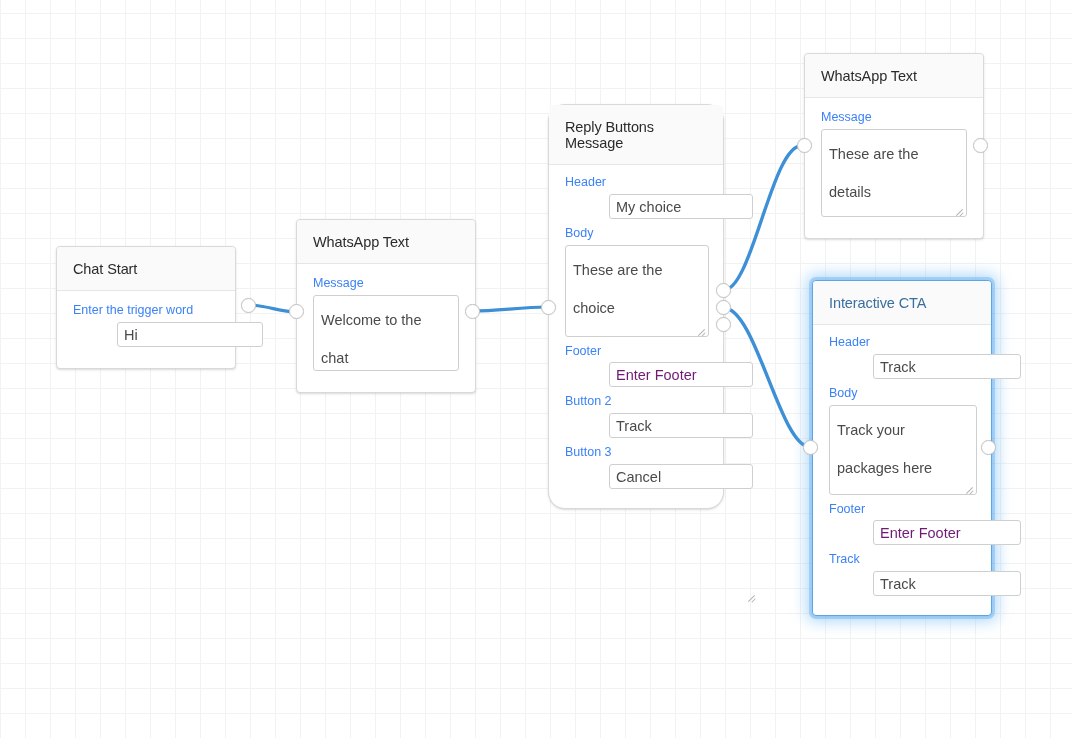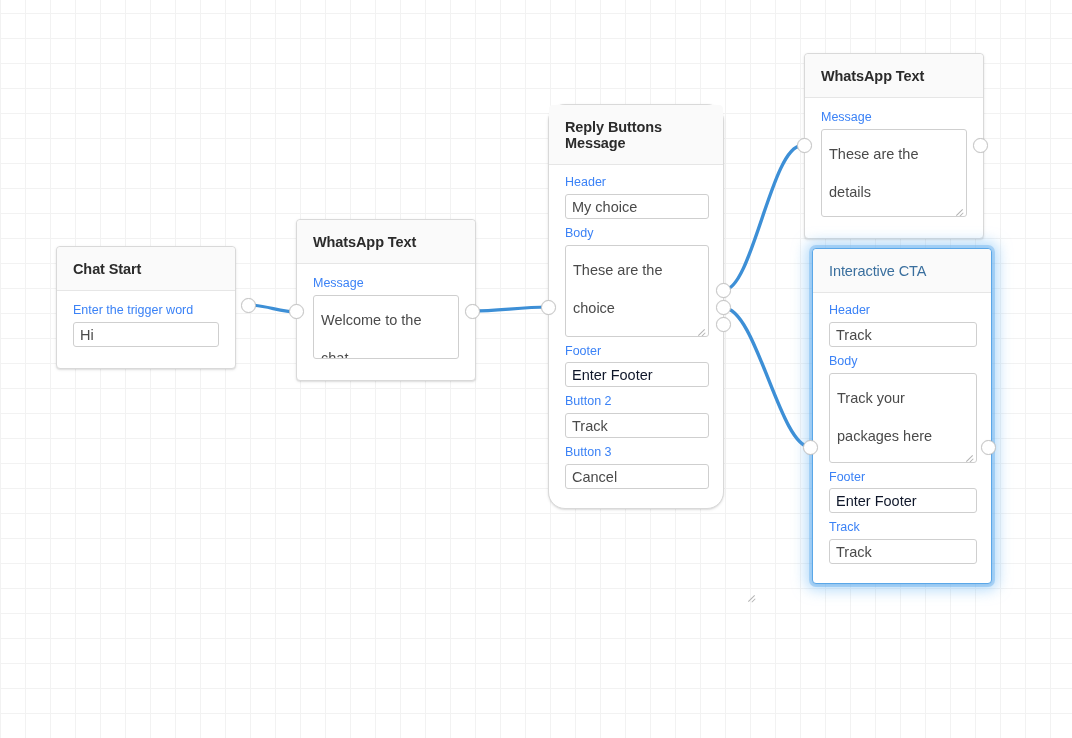--- a/index.html
+++ b/index.html
@@ -49,21 +49,21 @@
                 0 1px 3px rgba(0,0,0,0.10);
     z-index: 12;
   }
 
   .node-header {
     padding: 14px 16px 13px 16px;
     background: #fafafa;
     border-bottom: 1px solid #e6e6e6;
     border-radius: 4px 4px 0 0;
     font-size: 14.5px;
-    font-weight: bold;
+    font-weight: normal;
     color: #2b2b2b;
     letter-spacing: -0.1px;
   }
   .node.selected .node-header {
     color: #3a6f9e;
     font-weight: normal;
   }
 
   .node-body {
     padding: 10px 16px 16px 16px;
@@ -85,22 +85,23 @@
     background: #ffffff;
     font-family: "Liberation Sans", sans-serif;
     font-size: 14.5px;
     color: #4a4a4a;
     padding: 4px 6px;
     height: 25px;
     outline: none;
     overflow: hidden;
     white-space: nowrap;
     text-overflow: clip;
-  }
-  .field-input.placeholder { color: #0f172a; }
+    margin-left: 44px;
+  }
+  .field-input.placeholder { color: #701a75; }
 
   .field-area {
     display: block;
     width: 100%;
     border: 1px solid #cfcfcf;
     border-radius: 3px;
     background: #ffffff;
     font-family: "Liberation Sans", sans-serif;
     font-size: 14.5px;
     color: #4a4a4a;
@@ -145,21 +146,21 @@
     border: 1px solid #c4c4c4;
     z-index: 20;
     box-shadow: 0 0 1px rgba(0,0,0,0.12);
   }
 
   
   #node-chat-start   { left: 56px;  top: 246px; width: 180px; }
   #node-wa-text-1    { left: 296px; top: 219px; width: 180px; }
   #node-reply-btns   { left: 548px; top: 104px; width: 176px; border-radius: 17px; }
   #node-wa-text-2    { left: 804px; top: 53px;  width: 180px; }
-  #node-cta          { left: 812px; top: 248px; width: 180px; }
+  #node-cta          { left: 812px; top: 280px; width: 180px; }
 </style>
 </head>
 <body>
 
 <div id="canvas">
 
   <svg id="edge-layer" viewBox="0 0 1072 738" width="1072" height="738">
     <path d="M 249,305 C 265,305 281,312 296,312" fill="none" stroke="#3d8fd6" stroke-width="3.2" stroke-linecap="round"></path>
     <path d="M 473,311 C 497,311 522,307 547,307" fill="none" stroke="#3d8fd6" stroke-width="3.2" stroke-linecap="round"></path>
     <path d="M 724,290 C 752,290 772,146 801,146" fill="none" stroke="#3d8fd6" stroke-width="3.4" stroke-linecap="round"></path>
@@ -175,21 +176,21 @@
       </div>
     </div>
   </div>
   <div class="port" style="left:241px; top:298px;"></div>
 
   <div class="node" id="node-wa-text-1">
     <div class="node-header">WhatsApp Text</div>
     <div class="node-body">
       <div class="field-block">
         <div class="field-label">Message</div>
-        <div class="field-area" style="height:64px;">Welcome to the chat</div>
+        <div class="field-area" style="height:76px;">Welcome to the chat</div>
         <div class="resize-grip" style="position:absolute; left:449px; top:371px;"></div>
       </div>
     </div>
   </div>
   <div class="port" style="left:289px; top:304px;"></div>
   <div class="port" style="left:465px; top:304px;"></div>
 
   <div class="node" id="node-reply-btns">
     <div class="node-header">Reply Buttons Message</div>
     <div class="node-body tight">

